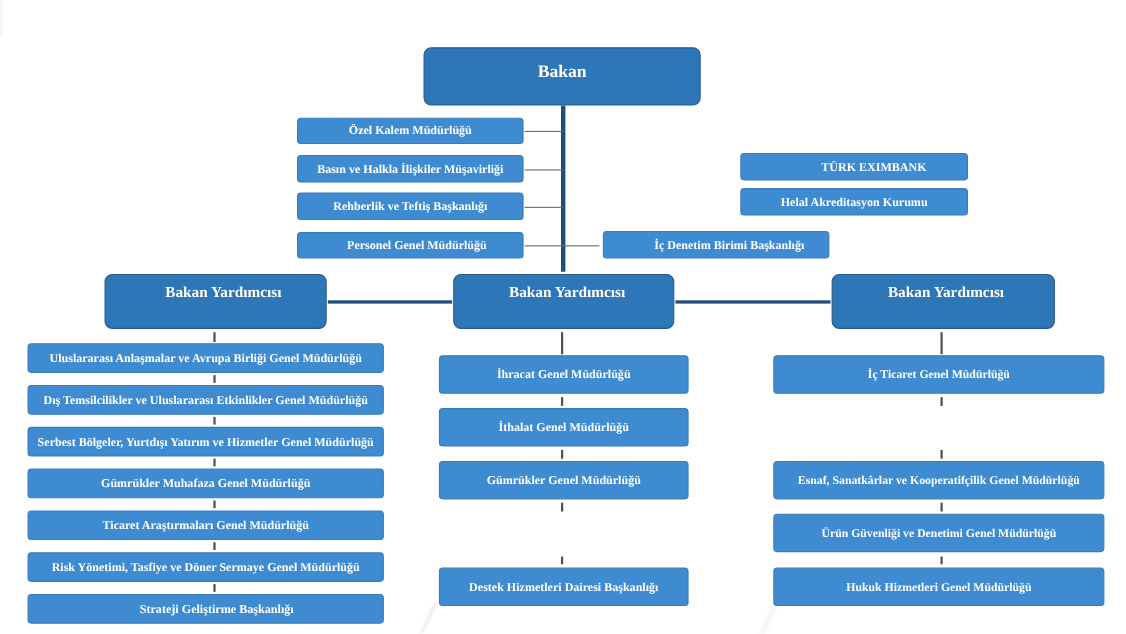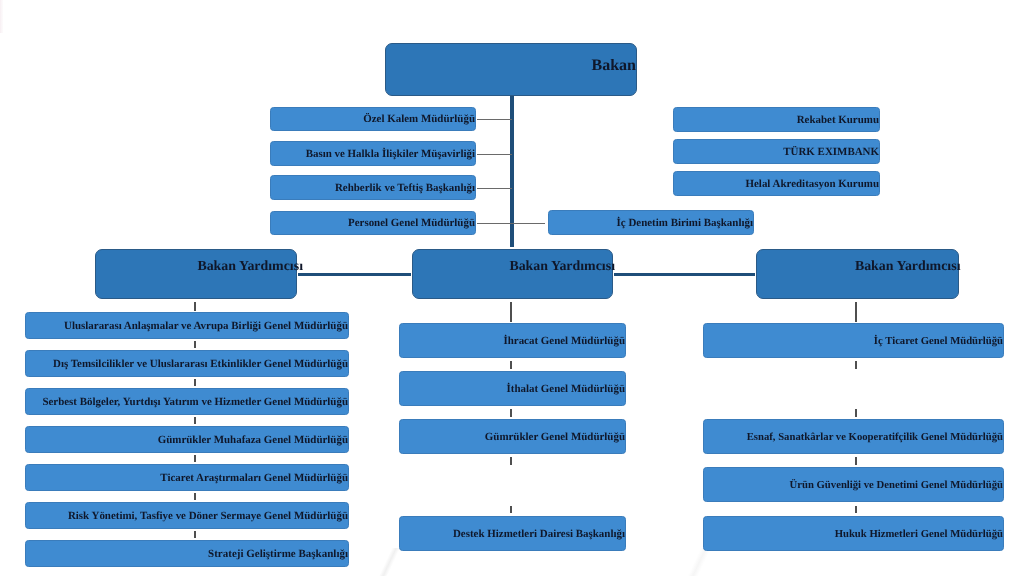--- a/index.html
+++ b/index.html
@@ -2,21 +2,21 @@
 <html><head>
 <meta charset="utf-8">
 <title>Org Chart</title>
 <style>
   html,body{margin:0;padding:0;}
   body{width:1024px;height:576px;background:#ffffff;overflow:hidden;
        font-family:"Liberation Serif",serif;
        -webkit-font-smoothing:antialiased;text-rendering:geometricPrecision;}
   #stage{position:relative;width:1024px;height:576px;background:#ffffff;}
   .box{position:absolute;box-sizing:border-box;display:flex;align-items:center;
-       justify-content:flex-end;text-align:center;color:#0f172a;font-weight:bold;
+       justify-content:center;text-align:center;color:#ffffff;font-weight:bold;
        border-radius:7px;line-height:1.05;}
   .lvl1{background:#2d76b7;border:1px solid #2a5a87;border-radius:7px;}
   .lvl2{background:#2d76b7;border:1px solid #2a5a87;border-radius:7px;}
   .staff{background:#3f8bd1;border:1px solid #3a7cbb;border-radius:3.5px;}
   .unit{background:#3f8bd1;border:1px solid #3a7cbb;border-radius:3.5px;}
   .vline{position:absolute;background:#1f4e79;}
   .hline{position:absolute;background:#1f4e79;}
   .thin{position:absolute;background:#6a6a6a;}
   .dash{position:absolute;background:#4f4f4f;width:1.3px;}
 </style>
@@ -48,23 +48,20 @@
       <span style="position:relative;left:0px;top:1.2px;">Özel Kalem Müdürlüğü</span>
     </div>
     <div class="box staff" style="left:270px;top:141.3px;width:206px;height:24.8px;font-size:10.95px;">
       <span style="position:relative;left:0px;top:1.2px;">Basın ve Halkla İlişkiler Müşavirliği</span>
     </div>
     <div class="box staff" style="left:270px;top:175.4px;width:206px;height:24.8px;font-size:10.95px;">
       <span style="position:relative;left:0px;top:1.2px;">Rehberlik ve Teftiş Başkanlığı</span>
     </div>
     <div class="box staff" style="left:270px;top:210.6px;width:206px;height:24.8px;font-size:10.95px;">
       <span style="position:relative;left:0px;top:1.2px;padding-left:12px;">Personel Genel Müdürlüğü</span>
-    </div>
-    <div class="box staff" style="left:673px;top:106.5px;width:207px;height:25.5px;font-size:10.95px;">
-      <span style="position:relative;left:0px;top:1.2px;">Rekabet Kurumu</span>
     </div>
     <div class="box staff" style="left:673px;top:138.5px;width:207px;height:25.5px;font-size:10.95px;padding-left:36px;">
       <span style="position:relative;left:0px;top:1.2px;">TÜRK EXIMBANK</span>
     </div>
     <div class="box staff" style="left:673px;top:170.5px;width:207px;height:25.5px;font-size:10.95px;">
       <span style="position:relative;left:0px;top:1.2px;">Helal Akreditasyon Kurumu</span>
     </div>
     <div class="box staff" style="left:548px;top:210.4px;width:206px;height:24.8px;font-size:10.95px;padding-left:24px;">
       <span style="position:relative;left:0px;top:1.2px;">İç Denetim Birimi Başkanlığı</span>
     </div>

